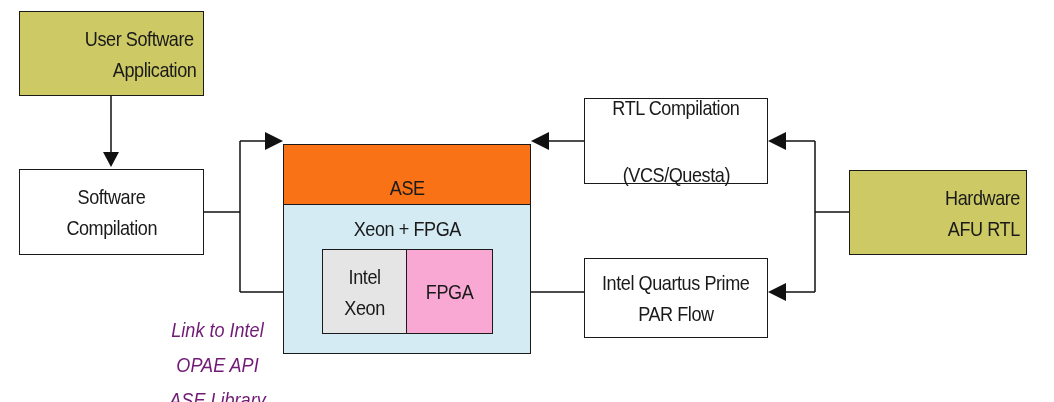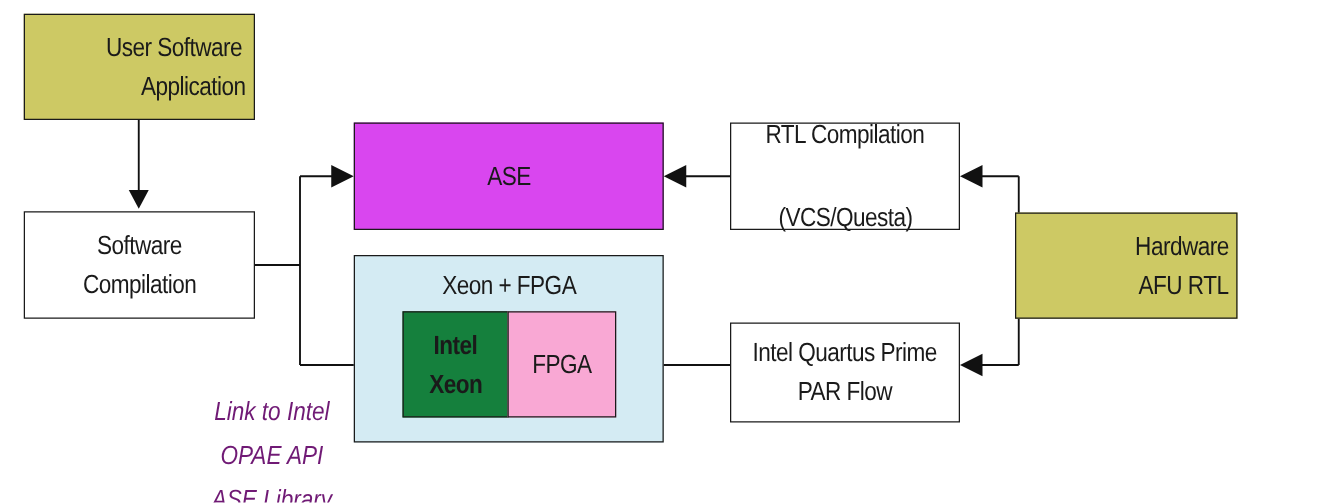--- a/index.html
+++ b/index.html
@@ -5,23 +5,23 @@
   html, body { margin: 0; padding: 0; background: #ffffff; }
   body { width: 1054px; height: 402px; position: relative; overflow: hidden;
          font-family: "Liberation Sans Narrow", "Liberation Sans", sans-serif; }
   .box { position: absolute; box-sizing: border-box; border: 1.5px solid #1a1a1a;
          display: flex; flex-direction: column; align-items: center; justify-content: center;
          text-align: center; color: #1a1a1a; font-size: 21px; line-height: 31px;
          letter-spacing: -0.5px; }
   .box span { display: block; transform: scaleX(0.86); }
   .olive { background: #cdc964; align-items: flex-end; }
   .white { background: #ffffff; }
-  .ase   { background: #d946ef; }
+  .ase   { background: #f97316; margin-top: 46px; }
   .container { background: #d4ebf3; justify-content: flex-start; padding-top: 8px; }
-  .xeon  { background: #15803d; font-weight: bold; }
+  .xeon  { background: #e5e5e5; }
   .fpga  { background: #f9a8d4; }
   svg.wires { position: absolute; left: 0; top: 0; }
   .caption { position: absolute; left: 150px; width: 135px; text-align: center;
              font-style: italic; font-size: 21px; color: #701a75; line-height: 35px; margin-top: 19px; }
   .caption span { display: block; transform: scaleX(0.86); }
 </style>
 </head>
 <body>
 
 <svg class="wires" width="1054" height="402">
@@ -89,21 +89,21 @@
 <div class="box white" style="left:584px; top:98px; width:184px; height:86px;gap:36px;">
   <span>RTL Compilation</span>
   <span>(VCS/Questa)</span>
 </div>
 
 <div class="box white" style="left:584px; top:258px; width:184px; height:80px;">
   <span>Intel Quartus Prime</span>
   <span>PAR Flow</span>
 </div>
 
-<div class="box olive" style="left:812px; top:170px; width:178px; height:85px;">
+<div class="box olive" style="left:849px; top:170px; width:178px; height:85px;">
   <span>Hardware</span>
   <span>AFU RTL</span>
 </div>
 
 <div class="caption" style="top:293px;">
   <span>Link to Intel</span>
   <span>OPAE API</span>
   <span>ASE Library</span>
 </div>
 

